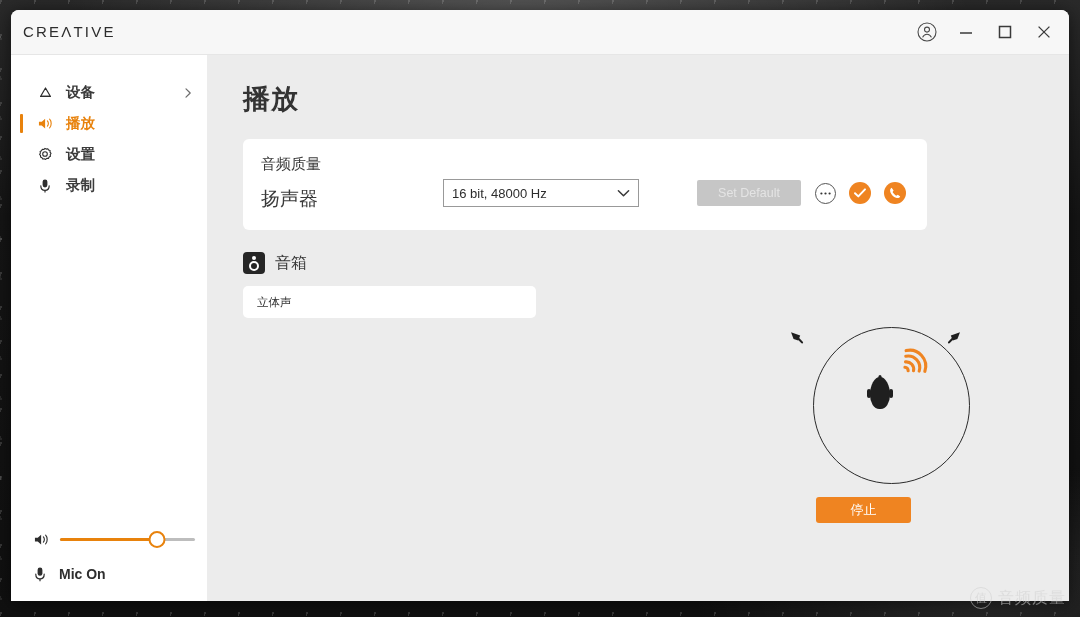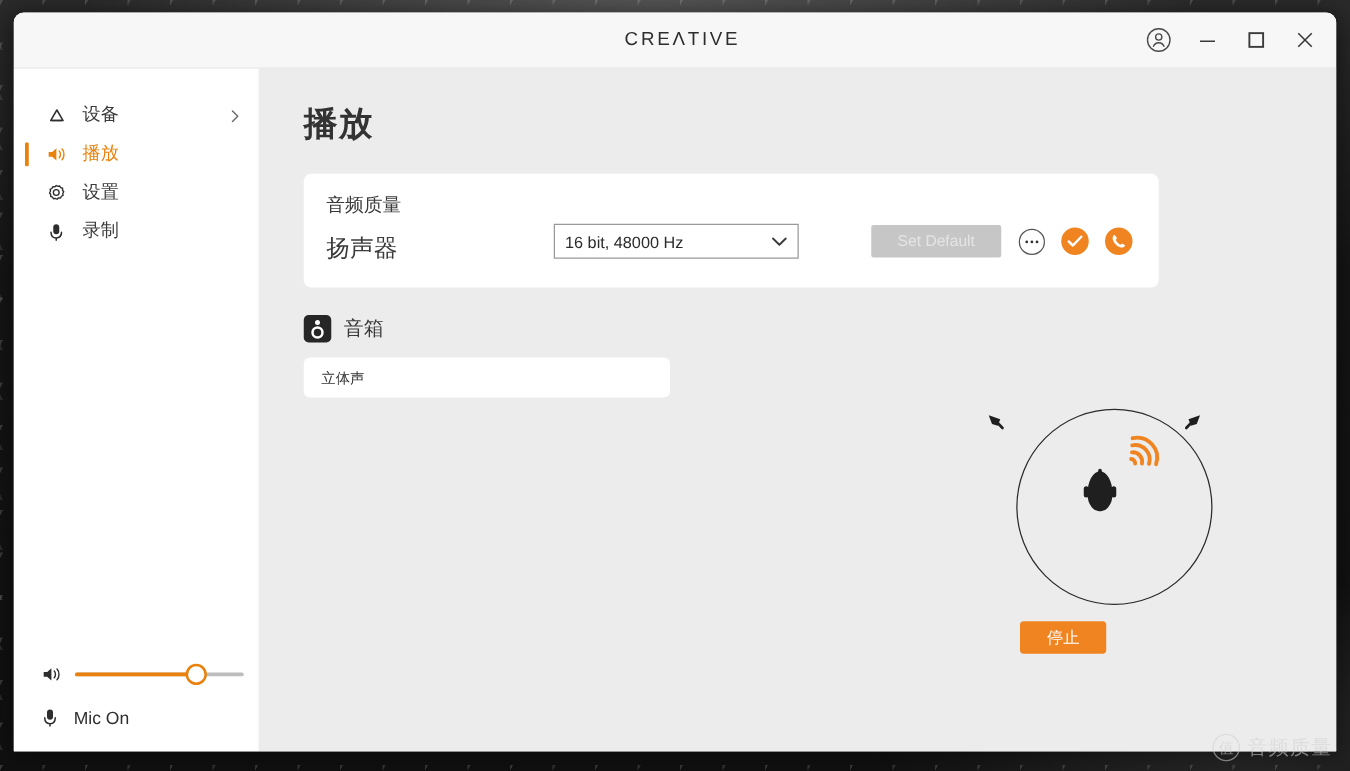--- a/index.html
+++ b/index.html
@@ -42,21 +42,21 @@
   
   #titlebar {
     position: relative;
     height: 44px;
     background: #f7f7f7;
     border-bottom: 1px solid #e6e6e6;
   }
   #brand {
     position: absolute;
     left: 12px; right: 0; top: 13px;
-    text-align: center;
+    text-align: left;
     font-size: 15px;
     letter-spacing: 2.2px;
     color: #2d2d2d;
     font-weight: 400;
     user-select: none;
   }
   #win-controls {
     position: absolute;
     right: 14px;
     top: 0;
@@ -80,20 +80,21 @@
   }
 
   
   #sidebar {
     position: relative;
     width: 196px;
     background: #ffffff;
     flex: 0 0 196px;
     display: flex;
     flex-direction: column;
+    font-weight: bold;
   }
   #nav { padding-top: 22px; }
   .nav-item {
     position: relative;
     display: flex;
     align-items: center;
     height: 31px;
     padding-left: 24px;
     font-size: 14.5px;
     color: #3b3b3b;
@@ -374,21 +375,21 @@
   #spk-left  { left: 12px; top: 14px; }
   #spk-right { left: 167px; top: 14px; }
   #waves {
     position: absolute;
     left: 113px; top: 28px;
     width: 42px; height: 44px;
   }
   #stop-btn {
     position: absolute;
     left: 39px; top: 182px;
-    width: 69px; height: 26px;
+    width: 95px; height: 26px;
     background: #ef8421;
     border: none;
     border-radius: 3px;
     color: #ffffff;
     font-size: 13px;
     font-family: inherit;
     display: flex;
     align-items: center;
     justify-content: center;
     cursor: default;

